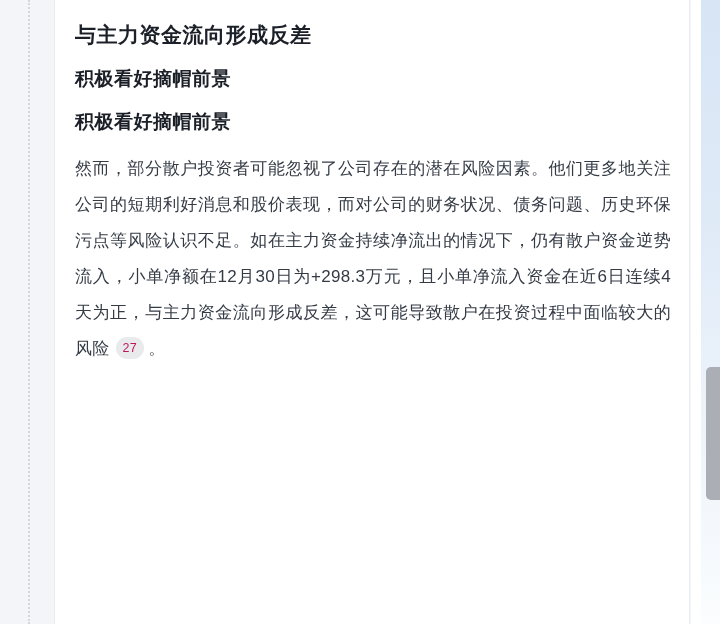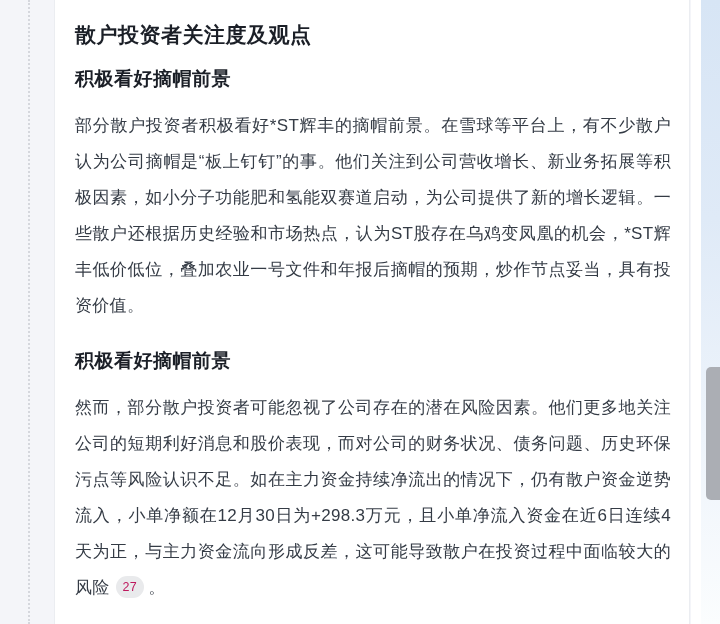--- a/index.html
+++ b/index.html
@@ -103,25 +103,24 @@
   }
 </style>
 </head>
 <body>
 
 <div class="page">
 
   <div class="dotted-rule"></div>
 
   <div class="card">
-    <h1>散户投资者关注度及观点</h1>
+    <h1>与主力资金流向形成反差</h1>
 
     <h2>积极看好摘帽前景</h2>
 
-    <p>部分散户投资者积极看好*ST辉丰的摘帽前景。在雪球等平台上，有不少散户认为公司摘帽是“板上钉钉”的事。他们关注到公司营收增长、新业务拓展等积极因素，如小分子功能肥和氢能双赛道启动，为公司提供了新的增长逻辑。一些散户还根据历史经验和市场热点，认为ST股存在乌鸡变凤凰的机会，*ST辉丰低价低位，叠加农业一号文件和年报后摘帽的预期，炒作节点妥当，具有投资价值。</p>
 
     <h2>积极看好摘帽前景</h2>
 
     <p><span>然而，部分散户投资者可能忽视了公司存在的潜在风险因素。他们更多地关注公司的短期利好消息和股价表现，而对公司的财务状况、债务问题、历史环保污点等风险认识不足。如在主力资金持续净流出的情况下，仍有散户资金逆势流入，小单净额在12月30日为+298.3万元，且小单净流入资金在近6日连续4天为正，与主力资金流向形成反差，这可能导致散户在投资过程中面临较大的风险</span><span class="cite">27</span><span>。</span></p>
   </div>
 
   <div class="right-gutter">
     <div class="scroll-strip">
       <div class="scroll-thumb"></div>
     </div>

